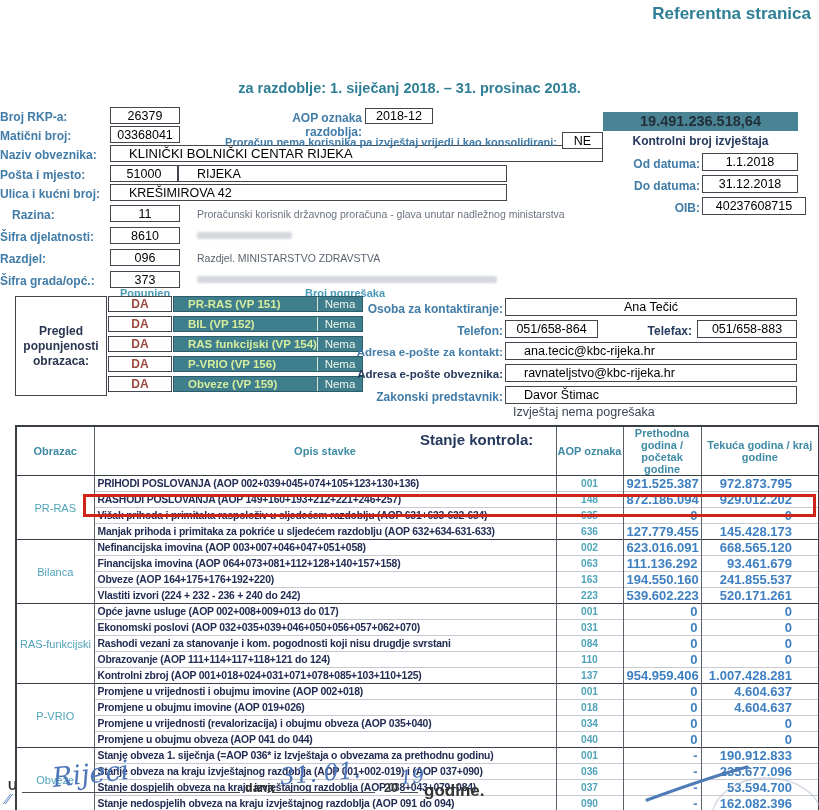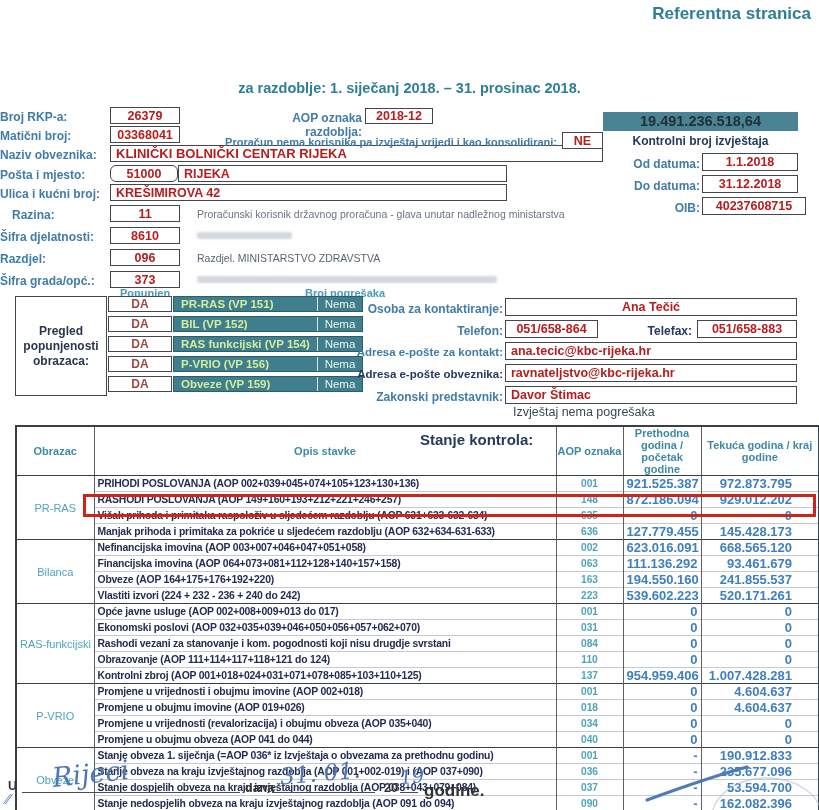--- a/index.html
+++ b/index.html
@@ -5,39 +5,39 @@
   * { margin:0; padding:0; box-sizing:border-box; }
   body { background:#e9e9e9; font-family:"Liberation Sans", sans-serif; }
   .page { position:relative; width:819px; height:810px; background:#ffffff; overflow:hidden;
           -webkit-font-smoothing:antialiased; }
   .abs { position:absolute; }
 
   
   .teal-h { color:#2e7f96; font-weight:bold; }
   .lbl   { color:#417ca8; font-weight:bold; font-size:12px; }
   .lbl-dk{ color:#253a5e; font-weight:bold; font-size:12px; }
-  .val   { color:#b91c1c; font-weight:bold; font-size:12.5px; }
+  .val   { color:#000000; font-weight:normal; font-size:12.5px; }
   .note  { color:#6a7480; font-size:10.5px; }
 
   .box { position:absolute; border:1.5px solid #43474d; background:#fff;
          display:flex; align-items:center; justify-content:center; }
-  .box.left { justify-content:flex-start; padding-left:5px; }
+  .box.left { justify-content:flex-start; padding-left:18px; }
 
   .r-lbl { position:absolute; left:0; width:107px; }
   .c-lbl { position:absolute; text-align:right; }
 
   .smudge { position:absolute; height:7px; background:#9aa4ae; opacity:.42; filter:blur(1.2px); border-radius:2px; }
 
   
   .pregled-wrap { position:absolute; left:108px; top:296px; }
   .pregled-row { display:flex; height:16px; margin-bottom:4px; }
   .da-box { width:64px; border:1.5px solid #43474d; background:#fff; color:#9e4a41; font-weight:bold;
             font-size:12px; display:flex; align-items:center; justify-content:center; margin-right:1px; }
   .teal-cell { width:190px; background:#3e7e8d; display:flex; align-items:stretch; border:1px solid #2c5d68; }
-  .teal-name { flex:1; color:#d6ed9d; font-weight:bold; font-size:11.5px; display:flex; align-items:center; padding-left:7px; }
+  .teal-name { flex:1; color:#d6ed9d; font-weight:bold; font-size:11.5px; display:flex; align-items:center; padding-left:14px; }
   .teal-nema { width:45px; color:#eef5ea; font-size:11.5px; display:flex; align-items:center; justify-content:center;
                border-left:1px solid #d9e7d4; }
 
   
   table.report { position:absolute; left:15px; top:425px; width:803px; border-collapse:collapse;
                  border:2px solid #3a3f45; table-layout:fixed; }
   table.report th { border:1px solid #5a6068; border-bottom:1.5px solid #3a3f45;
                     color:#3e8aa5; font-size:11px; font-weight:bold; height:28px; line-height:1.1; }
   table.report td { border-left:1px solid #5a6068; border-top:1px solid #c6cad0;
                     height:15px; padding:0 3px; overflow:hidden; white-space:nowrap; }
@@ -66,21 +66,21 @@
   <div class="r-lbl lbl" style="top:110px;">Broj RKP-a:</div>
   <div class="box val" style="left:110px; top:107px; width:70px; height:17px;">26379</div>
 
   <div class="r-lbl lbl" style="top:129px;">Matični broj:</div>
   <div class="box val" style="left:110px; top:126px; width:70px; height:17px;">03368041</div>
 
   <div class="r-lbl lbl" style="top:148px;">Naziv obveznika:</div>
   <div class="box left val" style="left:110px; top:145px; width:493px; height:17px; font-size:13px;">KLINIČKI BOLNIČKI CENTAR RIJEKA</div>
 
   <div class="r-lbl lbl" style="top:168px;">Pošta i mjesto:</div>
-  <div class="box val" style="left:110px; top:165px; width:68px; height:17px;border-radius:6px;">51000</div>
+  <div class="box val" style="left:110px; top:165px; width:68px; height:17px;">51000</div>
   <div class="box left val" style="left:178px; top:165px; width:329px; height:17px;">RIJEKA</div>
 
   <div class="r-lbl lbl" style="top:187px;">Ulica i kućni broj:</div>
   <div class="box left val" style="left:110px; top:184px; width:397px; height:17px;">KREŠIMIROVA 42</div>
 
   <div class="r-lbl lbl" style="top:208px;padding-left:12px;">Razina:</div>
   <div class="box val" style="left:110px; top:205px; width:70px; height:17px;">11</div>
   <div class="abs note" style="left:197px; top:208px; width:420px;">Proračunski korisnik državnog proračuna - glava unutar nadležnog ministarstva</div>
 
   <div class="r-lbl lbl" style="top:230px;">Šifra djelatnosti:</div>

